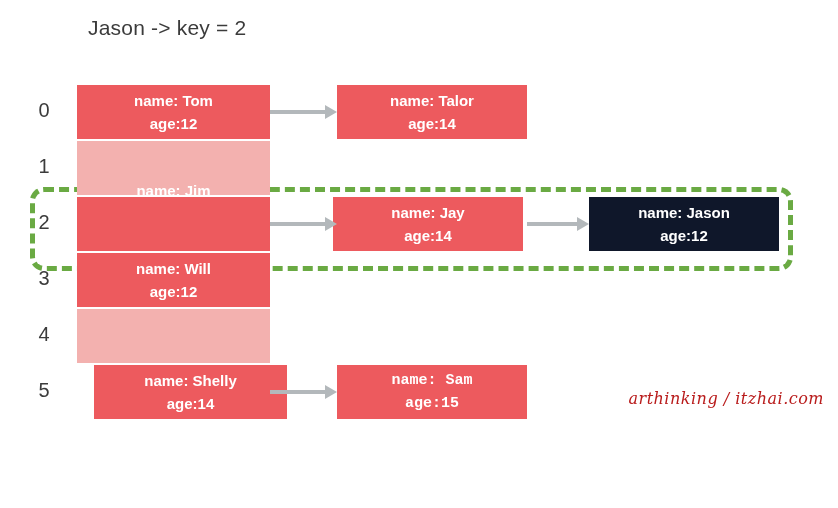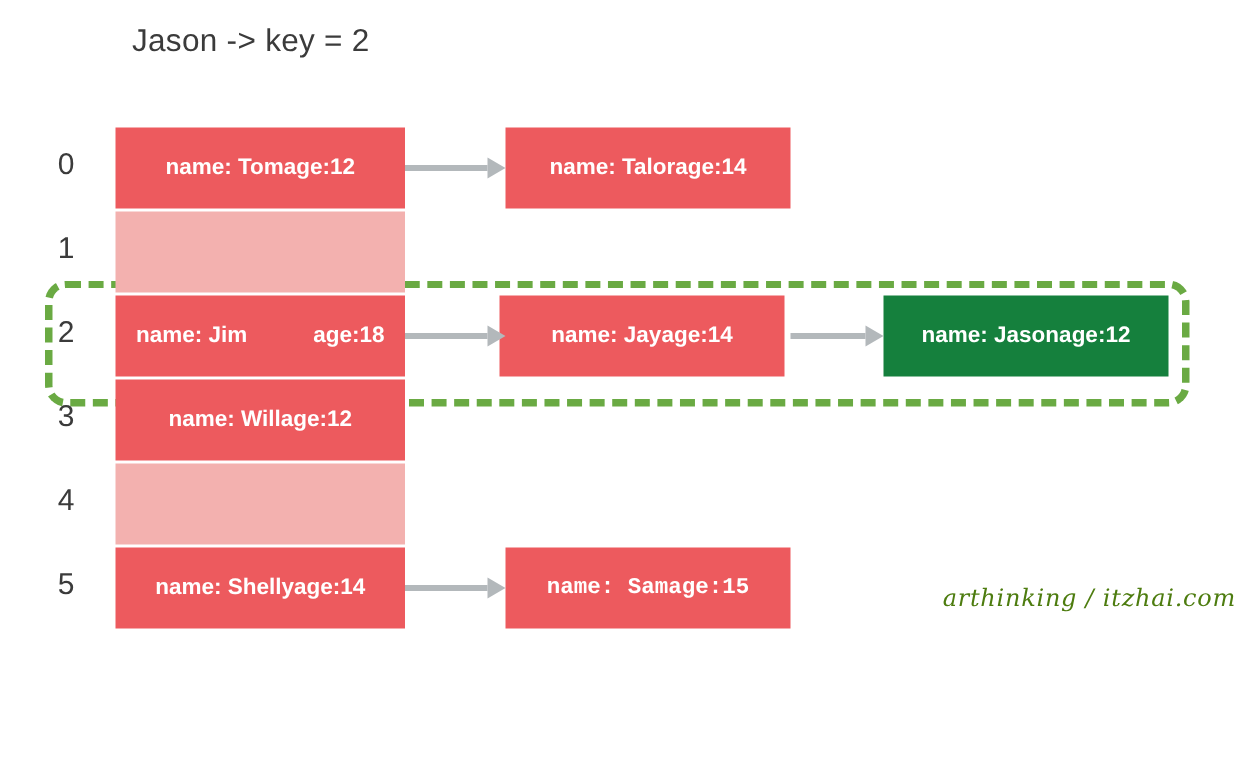--- a/index.html
+++ b/index.html
@@ -37,36 +37,36 @@
     text-align: center;
     font-size: 20px;
     color: #3b3b3b;
   }
 
   
   .node {
     position: absolute;
     box-sizing: border-box;
     display: flex;
-    flex-direction: row;
+    flex-direction: column;
     align-items: center;
     justify-content: center;
     color: #ffffff;
     font-size: 15px;
     font-weight: bold;
     line-height: 1.55;
     text-align: center;
   }
   .node .ln {
     display: block;
     white-space: nowrap;
   }
   .node.filled  { background: #ED5A5E; }
   .node.empty   { background: #F3B1AF; }
-  .node.target  { background: #15803d; }
+  .node.target  { background: #0f172a; }
 
   
   .arrow {
     position: absolute;
     height: 14px;
     pointer-events: none;
   }
   .arrow .shaft {
     position: absolute;
     left: 0;
@@ -94,21 +94,21 @@
   }
 
   
   #watermark {
     position: absolute;
     right: 14px;
     bottom: 16px;
     font-family: "DejaVu Serif", serif;
     font-style: italic;
     font-size: 16px;
-    color: #4d7c0f;
+    color: #b91c1c;
     white-space: nowrap;
     letter-spacing: 0.5px;
   }
 </style>
 </head>
 <body>
 
 <div id="canvas">
 
   <div id="title">Jason -&gt; key = 2</div>
@@ -153,21 +153,21 @@
         <div class="head" style="left: 50px;"></div>
       </div>
       <div class="row-label" style="left: 27px; top: 267px;">3</div>
       <div class="node filled" style="left: 77px; top: 253px; width: 193px; height: 54px;">
         <span class="ln">name: Will</span>
         <span class="ln">age:12</span>
       </div>
       <div class="row-label" style="left: 27px; top: 323px;">4</div>
       <div class="node empty" style="left: 77px; top: 309px; width: 193px; height: 54px;"></div>
       <div class="row-label" style="left: 27px; top: 379px;">5</div>
-      <div class="node filled" style="left: 77px; top: 365px; width: 193px; height: 54px;">
+      <div class="node filled" style="left: 94px; top: 365px; width: 193px; height: 54px;">
         <span class="ln">name: Shelly</span>
         <span class="ln">age:14</span>
       </div>
       <div class="node filled" style="left: 337px; top: 365px; width: 190px; height: 54px; font-family: Liberation Mono, monospace;">
         <span class="ln">name: Sam</span>
         <span class="ln">age:15</span>
       </div>
       <div class="arrow" style="left: 270px; top: 385px; width: 67px;">
         <div class="shaft" style="width: 55px;"></div>
         <div class="head" style="left: 55px;"></div>

